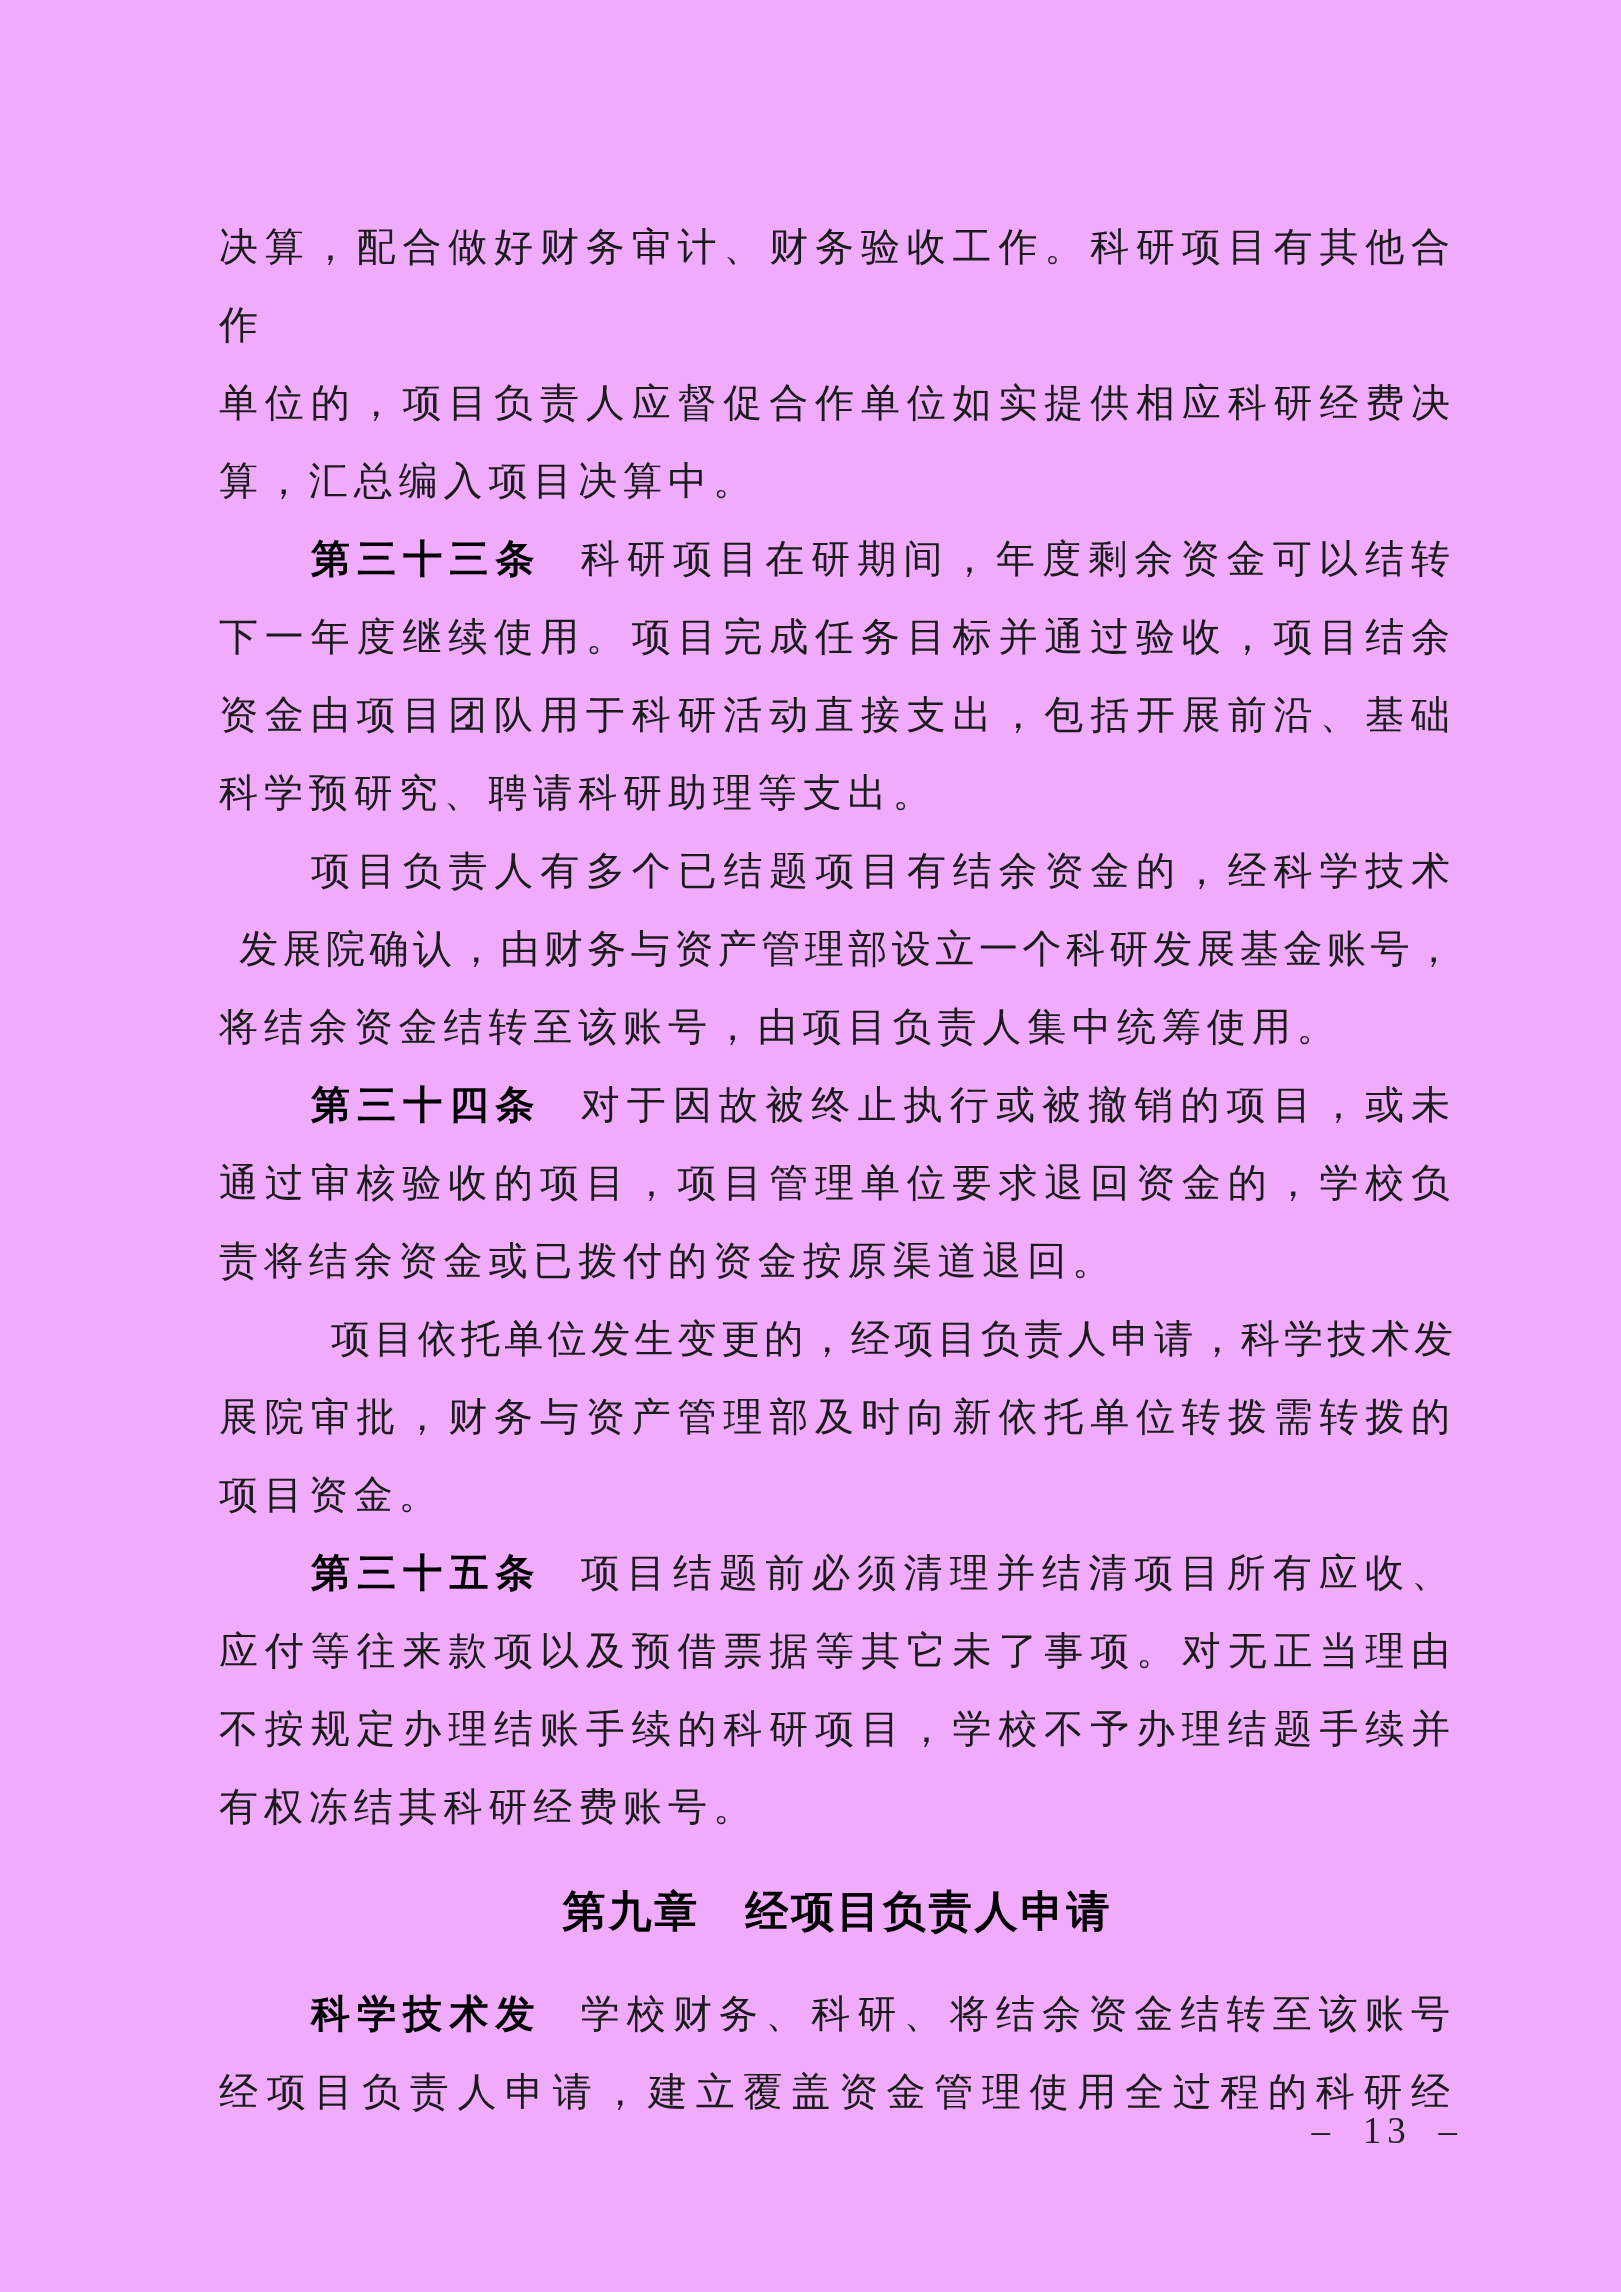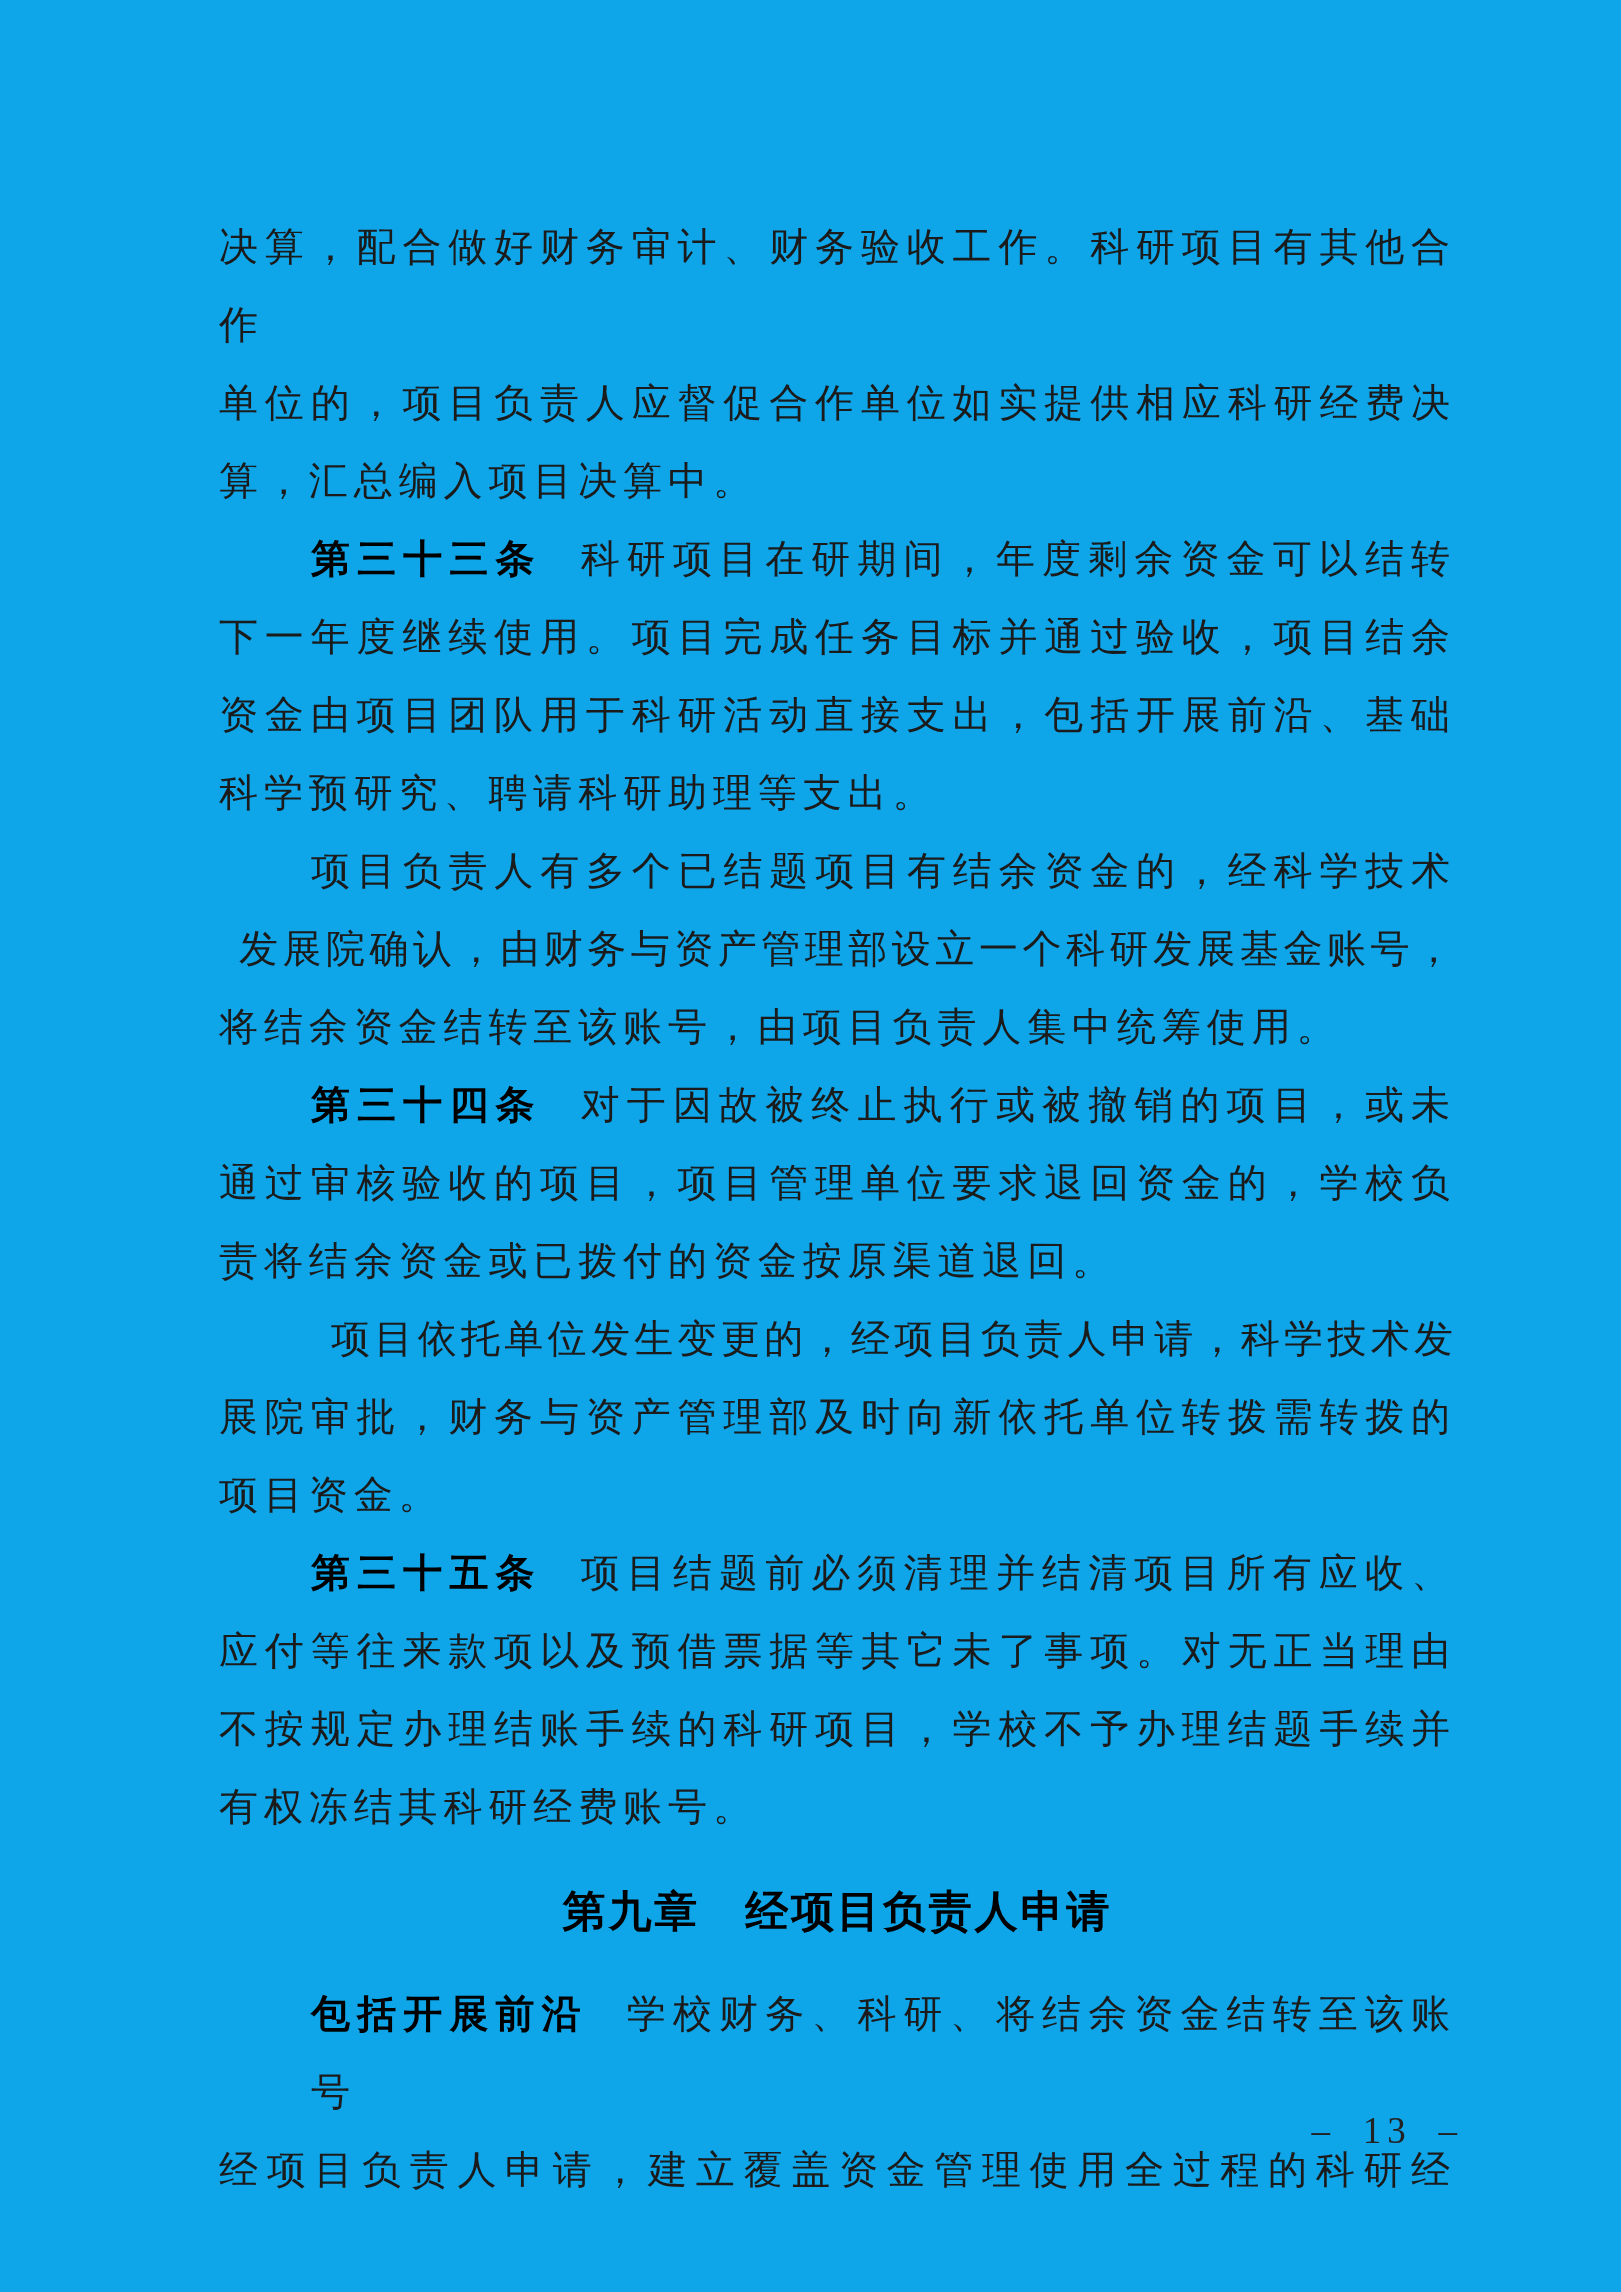--- a/index.html
+++ b/index.html
@@ -4,21 +4,21 @@
 <style>
   html, body {
     margin: 0;
     padding: 0;
     background: #ffffff;
   }
   .page {
     position: relative;
     width: 1621px;
     height: 2293px;
-    background: #0ea5e9;
+    background: #f0abfc;
     overflow: hidden;
     font-family: "Liberation Serif", "DejaVu Serif", serif;
     color: #1b1b1b;
   }
   .doc {
     position: absolute;
     left: 219px;
     top: 208px;
     width: 1237px;
   }
@@ -118,21 +118,21 @@
       <div class="line">不按规定办理结账手续的科研项目，学校不予办理结题手续并</div>
       <div class="line last">有权冻结其科研经费账号。</div>
     </div>
 
     <div class="chapter-heading">
       <span class="chapter-num">第九章</span><span>经项目负责人申请</span>
     </div>
 
     <div class="para">
       <div class="line indent">
-        <span class="term">包括开展前沿</span><span>学校财务、科研、将结余资金结转至该账号</span>
+        <span class="term">科学技术发</span><span>学校财务、科研、将结余资金结转至该账号</span>
       </div>
       <div class="line">经项目负责人申请，建立覆盖资金管理使用全过程的科研经</div>
     </div>
 
   </div>
 
   <div class="page-number">– 13 –</div>
 
 </div>
 

